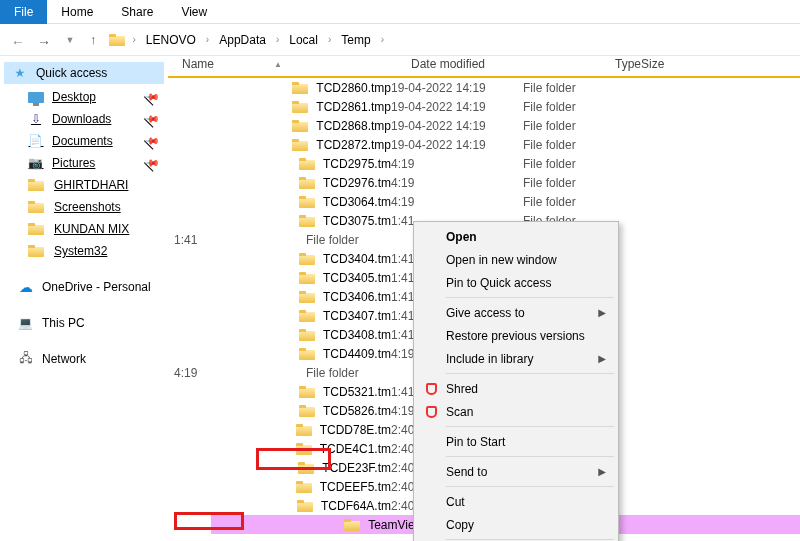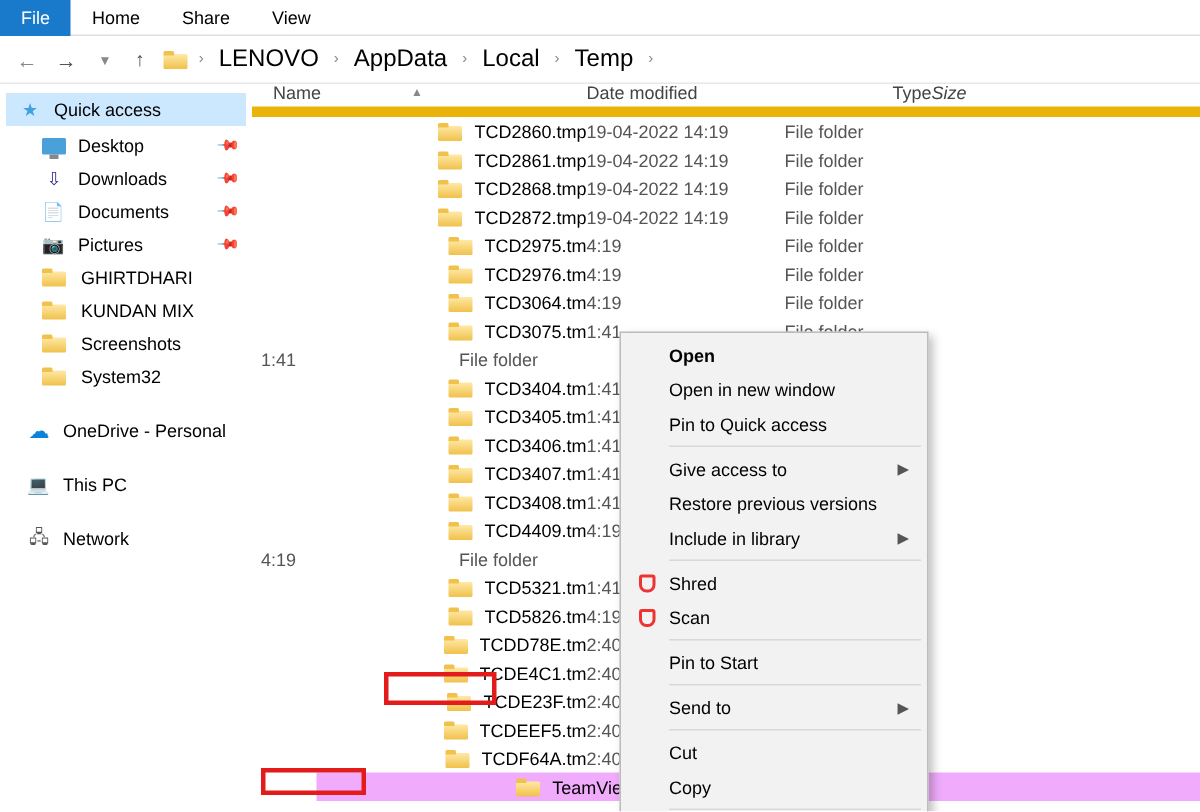--- a/index.html
+++ b/index.html
@@ -5,46 +5,46 @@
 * { margin:0; padding:0; box-sizing:border-box; font-family:"Segoe UI",Arial,sans-serif; }
 body { font-size:12px; color:#000; background:#fff; width:800px; height:541px; overflow:hidden; position:relative; }
 .ribbon { height:24px; display:flex; align-items:flex-start; border-bottom:1px solid #e0e0e0; }
 .ribbon-tab { padding:0 14px; height:24px; display:flex; align-items:center; cursor:pointer; }
 .ribbon-tab.file { background:#1979ca; color:#fff; }
 .addr-bar { height:32px; display:flex; align-items:center; padding:0 8px; gap:6px; border-bottom:1px solid #e8e8e8; }
 .nav-arrow { color:#888; font-size:14px; width:20px; text-align:center; }
 .nav-arrow.on { color:#555; }
 .up-arrow { color:#555; font-size:13px; margin:0 4px; }
 .addr { flex:1; display:flex; align-items:center; gap:2px; height:22px; padding:0 2px; }
-.crumb, .chev { font-size:16px; padding:0 4px; }
+.crumb, .chev { font-size:12px; padding:0 4px; }
 .chev { color:#888; font-size:10px; }
 .folder-icon { width:16px; height:12px; display:inline-block; position:relative; margin-right:2px; }
 .folder-icon::before { content:""; position:absolute; left:0; top:2px; width:16px; height:10px; background:linear-gradient(#ffe9a6,#f0c14b); border-radius:1px; }
 .folder-icon::after { content:""; position:absolute; left:0; top:0; width:7px; height:3px; background:#f0c14b; border-radius:1px 1px 0 0; }
 .body { display:flex; height:calc(541px - 56px); }
 .sidebar { width:168px; padding:6px 4px; overflow:hidden; }
 .side-item { display:flex; align-items:center; padding:3px 6px 3px 14px; gap:8px; cursor:pointer; height:22px; }
 .side-item.head { background:#cce8ff; padding-left:8px; margin-bottom:2px; }
-.side-item.sub { padding-left:24px; }
+.side-item.sub { padding-left:24px;text-decoration:underline; }
 .pin { color:#888; font-size:10px; margin-left:auto; transform:rotate(45deg); }
 .side-icon { width:16px; height:16px; display:inline-flex; align-items:center; justify-content:center; font-size:12px; }
 .star { color:#40a0e0; }
 .monitor { width:16px; height:11px; background:#4aa0d8; border-radius:1px; position:relative; }
 .monitor::after{content:"";position:absolute;left:5px;bottom:-3px;width:6px;height:3px;background:#888;}
 .dl-ico { color:#338; }
 .cloud { color:#0a84d8; font-size:14px; }
 .pc { color:#555; }
 .net { color:#555; }
 .section-gap { height:14px; }
 .content { flex:1; position:relative; overflow:hidden; }
-.columns { display:flex; padding:0 0 4px 0; border-bottom:7px solid #eab308; height:22px; align-items:center; color:#444; }
+.columns { display:flex; padding:0 0 4px 0; border-bottom:2px solid #eab308; height:22px; align-items:center; color:#444; }
 .col-name { width:223px; padding-left:14px; display:flex; align-items:center; gap:60px; }
-.col-date { width:132px; }
+.col-date { width:132px;margin-left:20px; }
 .col-type { width:98px;text-align:right; }
-.col-size { width:60px;font-style:italic; }
+.col-size { width:60px; }
 .sort-caret { color:#888; font-size:8px; }
 .rows { }
 .row { display:flex; align-items:center; height:19px; padding-left:6px; }
 .row.sel { background:#f0abfc;margin-left:43px; }
 .row .nm { width:217px; display:flex; align-items:center; gap:6px;justify-content:flex-end; }
 .row .dt { width:132px; color:#555; }
 .row .ty { width:98px; color:#555; }
 .row .txt { white-space:nowrap; overflow:hidden; }
 
 .ctx { position:absolute; left:245px; top:165px; width:206px; background:#f2f2f2; border:1px solid #bcbcbc; box-shadow:3px 3px 6px rgba(0,0,0,0.25); padding:3px 2px; z-index:10; }
@@ -116,25 +116,25 @@
         <span class="side-icon">📷</span>
         <span>Pictures</span>
         <span class="pin">📌</span>
       </div>
     <div class="side-item sub">
         <span class="folder-icon"></span>
         <span>GHIRTDHARI</span>
       </div>
     <div class="side-item sub">
         <span class="folder-icon"></span>
+        <span>Screenshots</span>
+      </div>
+    <div class="side-item sub">
+        <span class="folder-icon"></span>
         <span>KUNDAN MIX</span>
-      </div>
-    <div class="side-item sub">
-        <span class="folder-icon"></span>
-        <span>Screenshots</span>
       </div>
     <div class="side-item sub">
         <span class="folder-icon"></span>
         <span>System32</span>
       </div>
     <div class="section-gap"></div>
     <div class="side-item">
         <span class="side-icon cloud">☁</span>
         <span>OneDrive - Personal</span>
       </div>

